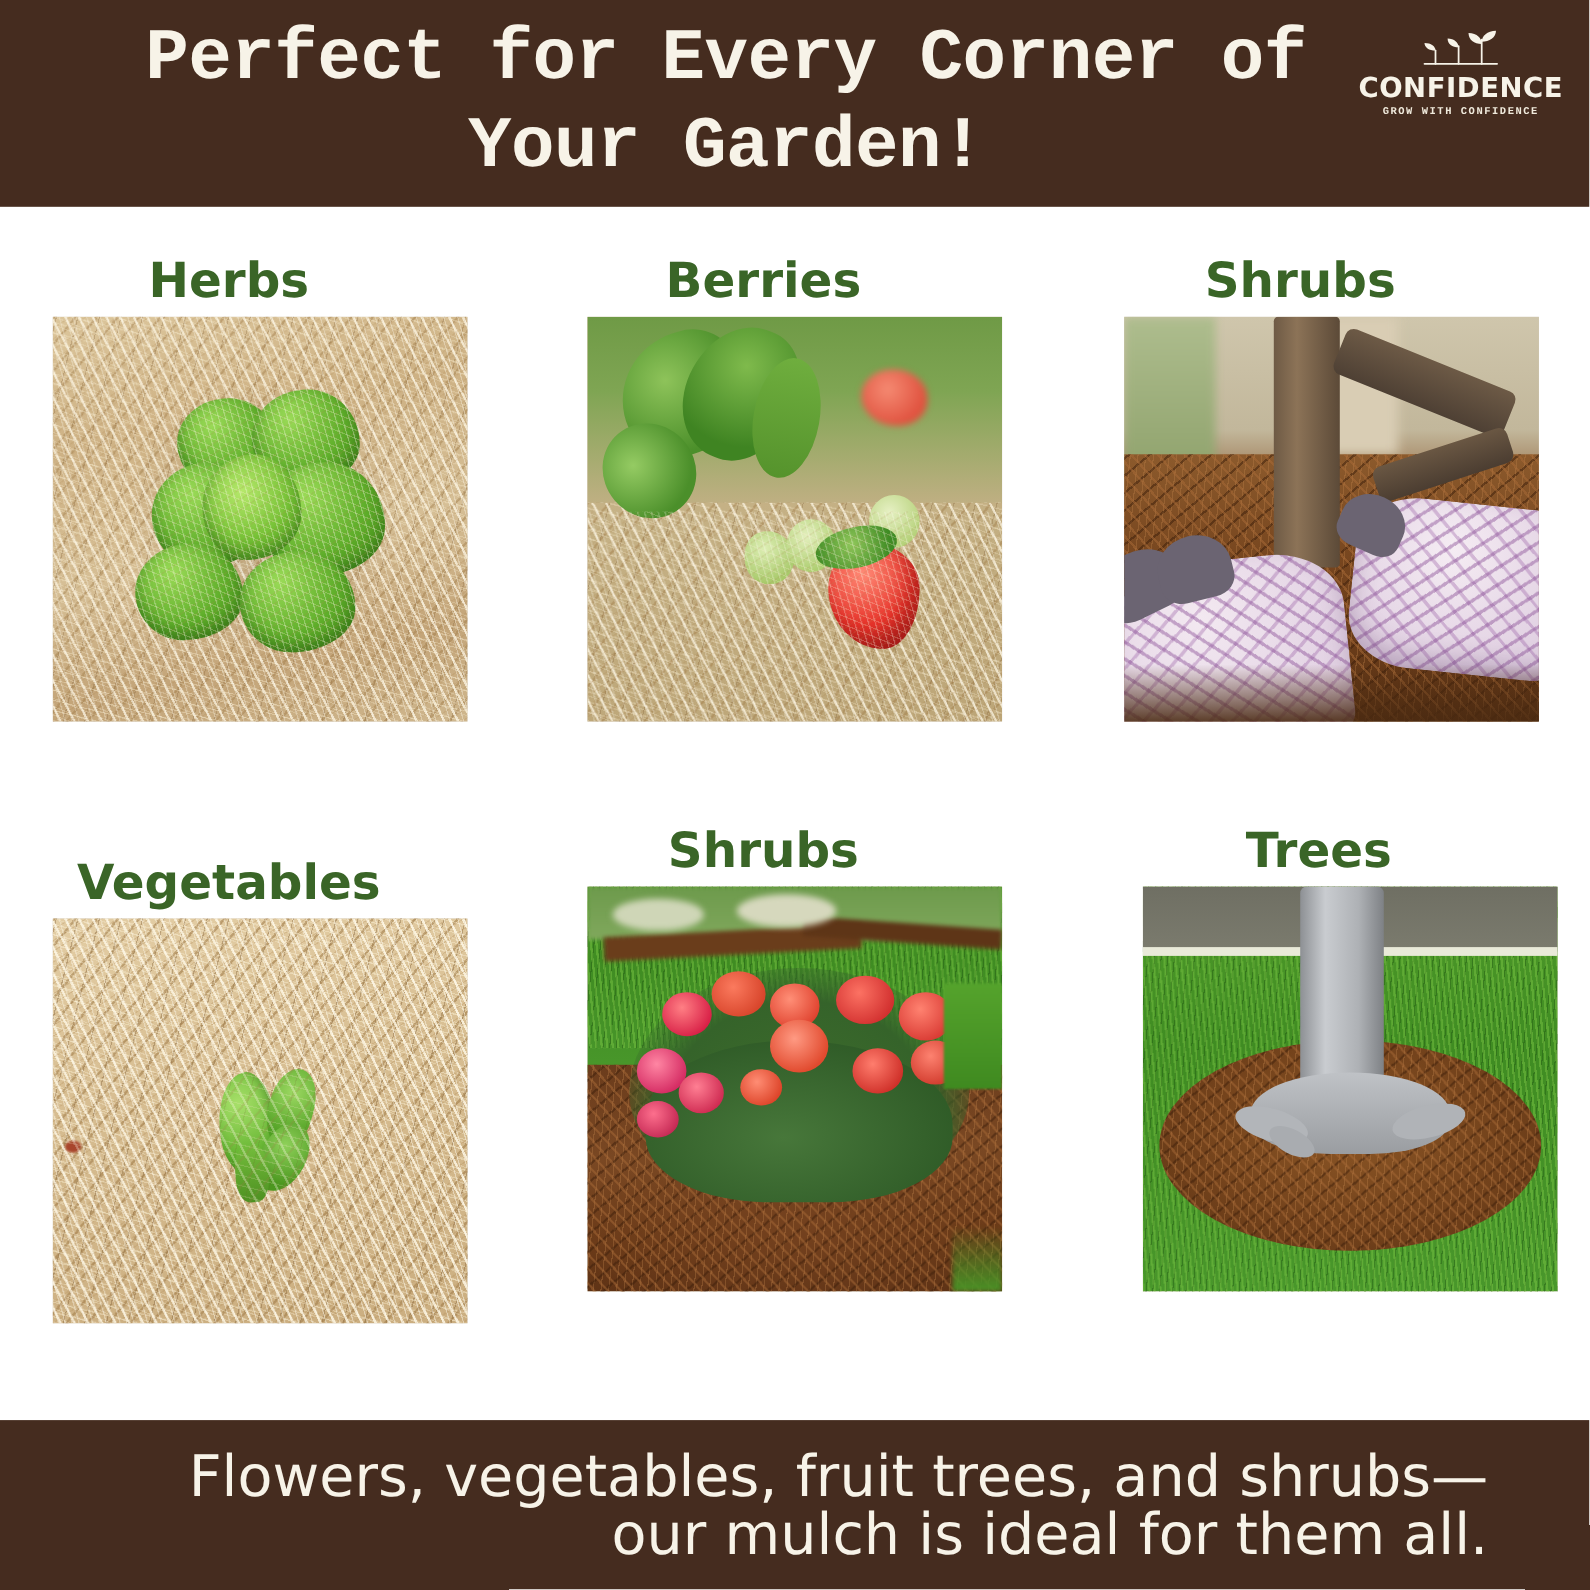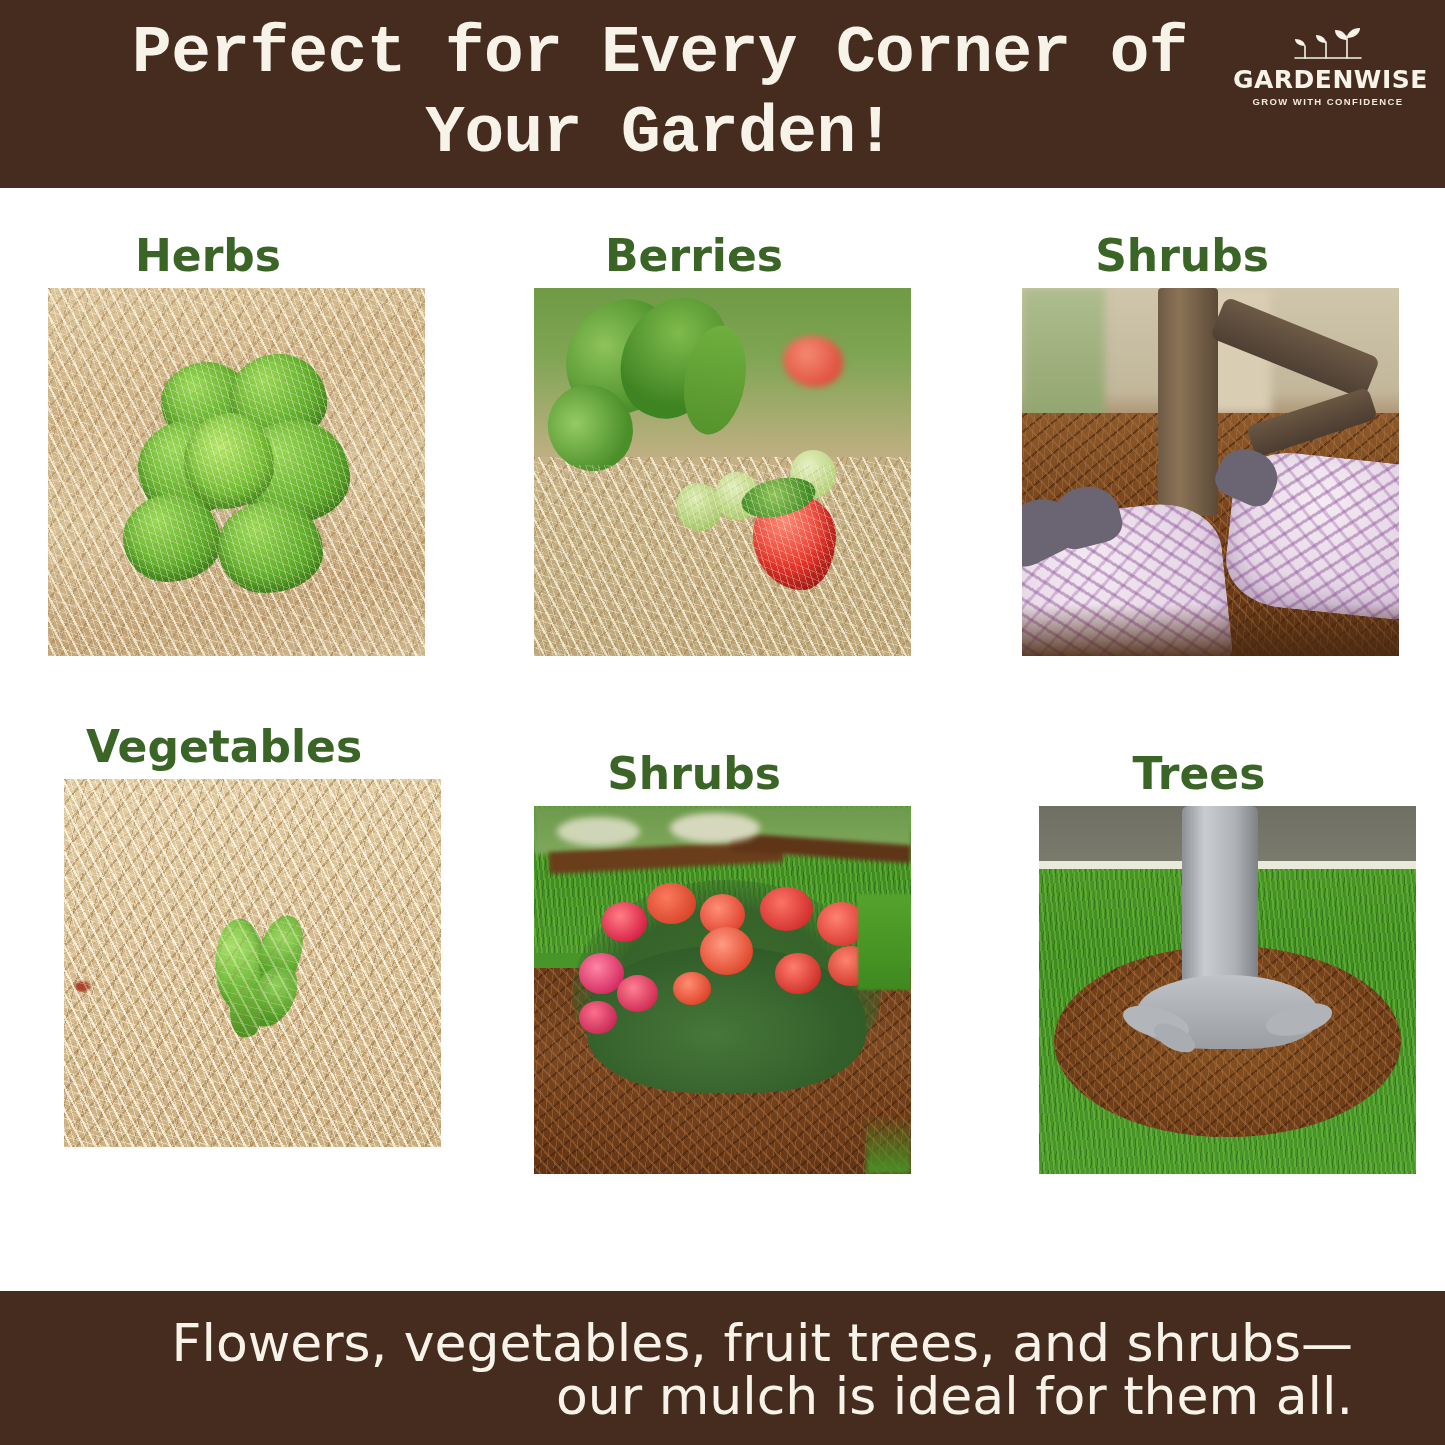--- a/index.html
+++ b/index.html
@@ -62,21 +62,21 @@
   }
   .logo-word {
     font-family: "DejaVu Sans", sans-serif;
     font-weight: 700;
     font-size: 25px;
     letter-spacing: 0.5px;
     line-height: 28px;
     color: #F7F3E8;
   }
   .logo-tag {
-    font-family: Liberation Sans, sans-serif;
+    font-family: Liberation Mono, monospace;
     font-weight: 700;
     font-size: 9.5px;
     letter-spacing: 1.4px;
     line-height: 16px;
     color: #F0EADC;
   }
 
   
   .grid {
     position: absolute;
@@ -205,21 +205,21 @@
           <line x1="62" y1="34" x2="128" y2="34"></line>
           <path d="M72 34 L72 22"></path>
           <path d="M72 22 C66 22 62 19 62 15 C68 15 72 18 72 22 Z" fill="#F7F3E8" stroke="none"></path>
           <path d="M93 34 L93 18"></path>
           <path d="M93 19 C87 19 83 16 83 11 C89 11 93 15 93 19 Z" fill="#F7F3E8" stroke="none"></path>
           <path d="M114 34 L114 12"></path>
           <path d="M114 16 C107 16 102 12 102 6 C110 6 114 11 114 16 Z" fill="#F7F3E8" stroke="none"></path>
           <path d="M114 14 C121 14 127 10 127 4 C119 4 114 9 114 14 Z" fill="#F7F3E8" stroke="none"></path>
         </g>
       </svg>
-      <div class="logo-word">GARDENWISE</div>
+      <div class="logo-word">CONFIDENCE</div>
       <div class="logo-tag">GROW WITH CONFIDENCE</div>
     </div>
   </div>
 
   <div class="grid">
 
     <div class="cell" style="left:48px; top:42px;">
       <div class="cell-label">Herbs</div>
       <div class="thumb">
         <div class="scene">
@@ -330,21 +330,21 @@
                       background:radial-gradient(circle at 38% 28%,#ff8a76,#e8332a 55%,#b7221d 100%);
                       box-shadow:inset -8px -10px 16px rgba(120,10,10,0.45);"></div>
           <div style="position:absolute;left:55%;top:52%;width:20%;height:10%;
                       border-radius:50%;transform:rotate(-12deg);
                       background:radial-gradient(circle at 45% 40%,#8fc65a,#3f8c24 75%);"></div>
           <div class="straw-lines fine" style="top:48%;inset:48% 0 -6% 0;opacity:.55;"></div>
         </div>
       </div>
     </div>
 
-    <div class="cell" style="left:48px; top:533px;margin-left:16px;">
+    <div class="cell" style="left:48px; top:589px;">
       <div class="cell-label">Vegetables</div>
       <div class="thumb">
         <div class="scene">
           <div class="straw-base" style="background:linear-gradient(172deg,#e3cda4 0%,#d6bc90 45%,#cbae80 100%);"></div>
           <div class="straw-lines"></div>
           <div class="straw-lines fine" style="opacity:.8;"></div>
 
           <div style="position:absolute;left:40%;top:38%;width:14%;height:26%;
                       border-radius:60% 40% 50% 50% / 60% 50% 50% 40%;transform:rotate(-10deg);
                       background:radial-gradient(circle at 40% 28%,#a8e06a,#5caf2a 70%);

